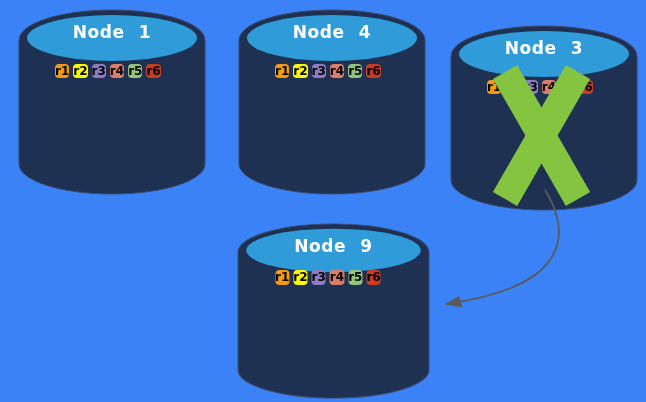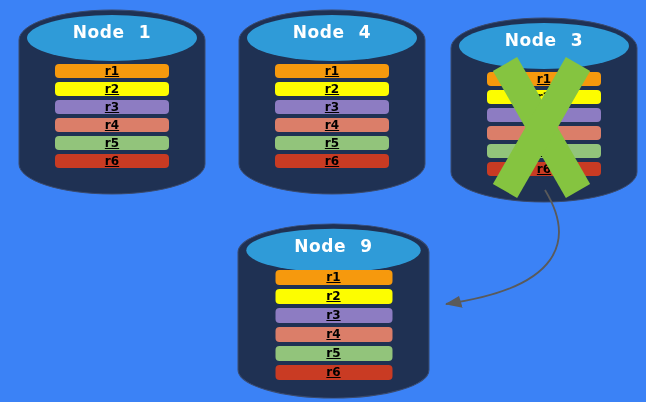--- a/index.html
+++ b/index.html
@@ -38,23 +38,22 @@
     word-spacing: 8px;
     letter-spacing: 0.5px;
   }
   .records {
     position: absolute;
     left: 50%;
     transform: translateX(-50%);
     top: 56px;
     width: 114px;
     display: flex;
-    flex-direction: column;
+    flex-direction: row;
     gap: 4px;
-    text-decoration: underline;
   }
   .node4 .records { top: 48px; width: 117px; gap: 4px; }
   .record {
     height: 14px;
     border-radius: 4px;
     text-align: center;
     color: #000000;
     font-size: 12px;
     font-weight: 700;
     line-height: 14px;
@@ -107,21 +106,21 @@
     <div class="records">
       <div class="record" style="background: rgb(246, 153, 13);">r1</div>
       <div class="record" style="background: rgb(253, 253, 0);">r2</div>
       <div class="record" style="background: rgb(141, 124, 194);">r3</div>
       <div class="record" style="background: rgb(219, 126, 105);">r4</div>
       <div class="record" style="background: rgb(146, 196, 123);">r5</div>
       <div class="record" style="background: rgb(201, 59, 35);">r6</div>
     </div>
   </div>
 
-  <div class="node node3" style="left:450px; top:16px; width:188px; height:188px;">
+  <div class="node node3" style="left:450px; top:24px; width:188px; height:188px;">
     <svg class="cyl" viewBox="0 0 188 188" preserveAspectRatio="none">
       <path class="cyl-body" d="M1,32 A93,30 0 0 1 187,32 L187,156 A93,30 0 0 1 1,156 Z"></path>
       <ellipse class="cyl-top" cx="94" cy="30" rx="85" ry="23"></ellipse>
     </svg>
     <div class="node-title">Node 3</div>
     <div class="records">
       <div class="record" style="background: rgb(246, 153, 13);">r1</div>
       <div class="record" style="background: rgb(253, 253, 0);">r2</div>
       <div class="record" style="background: rgb(141, 124, 194);">r3</div>
       <div class="record" style="background: rgb(219, 126, 105);">r4</div>

